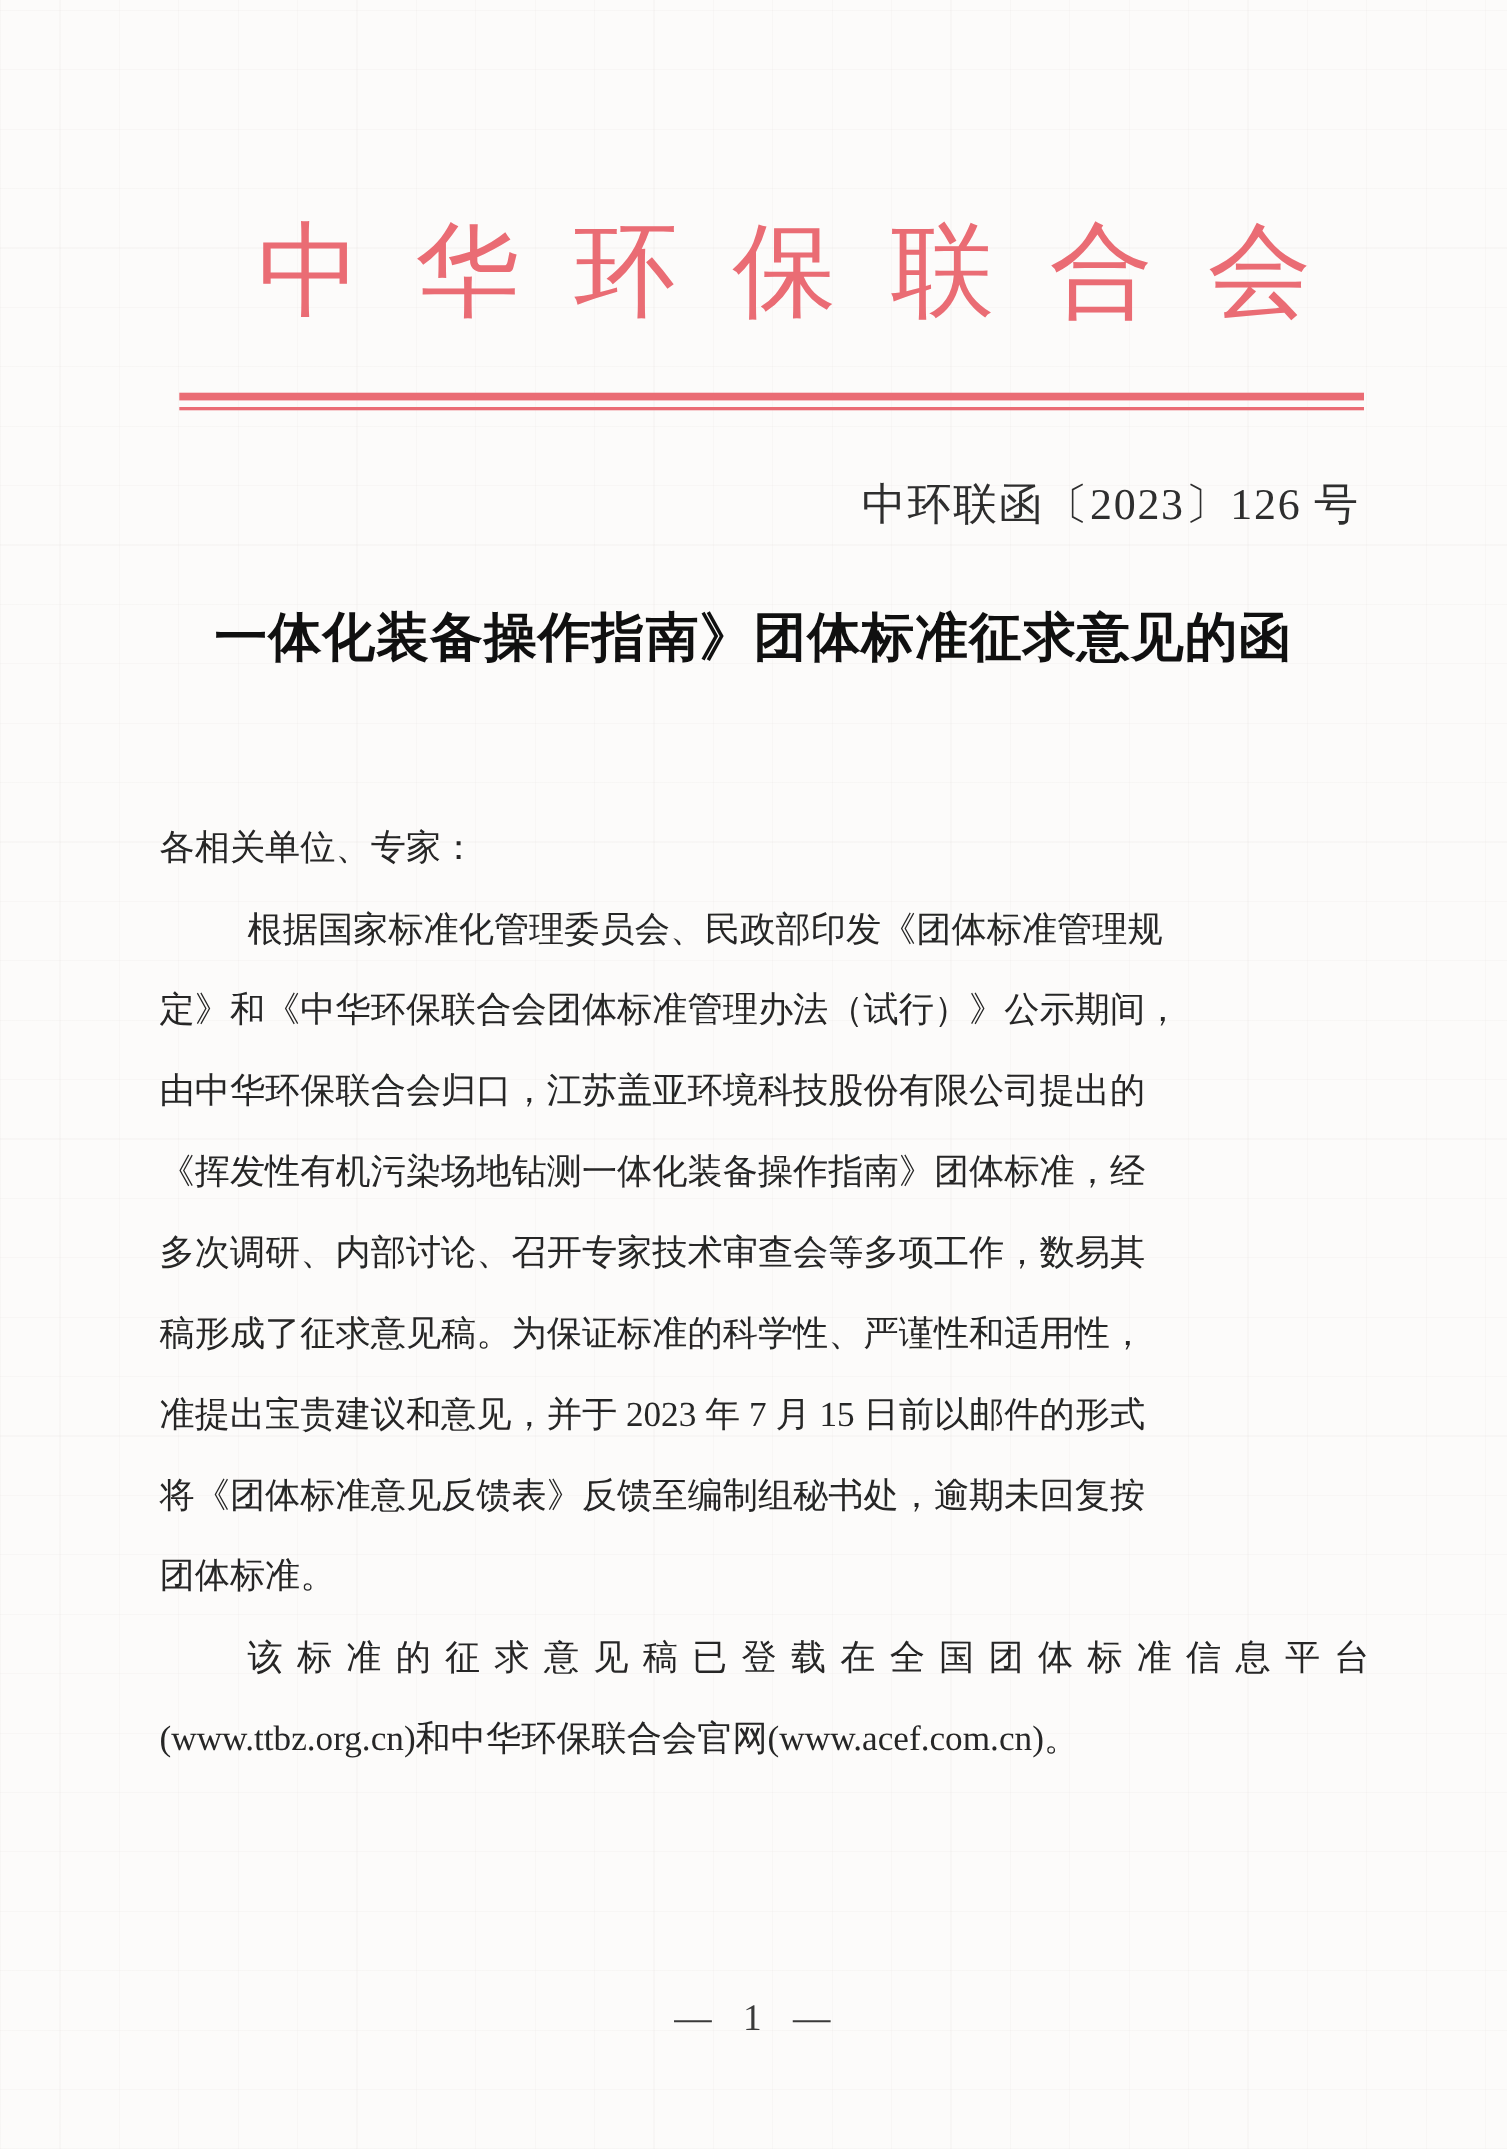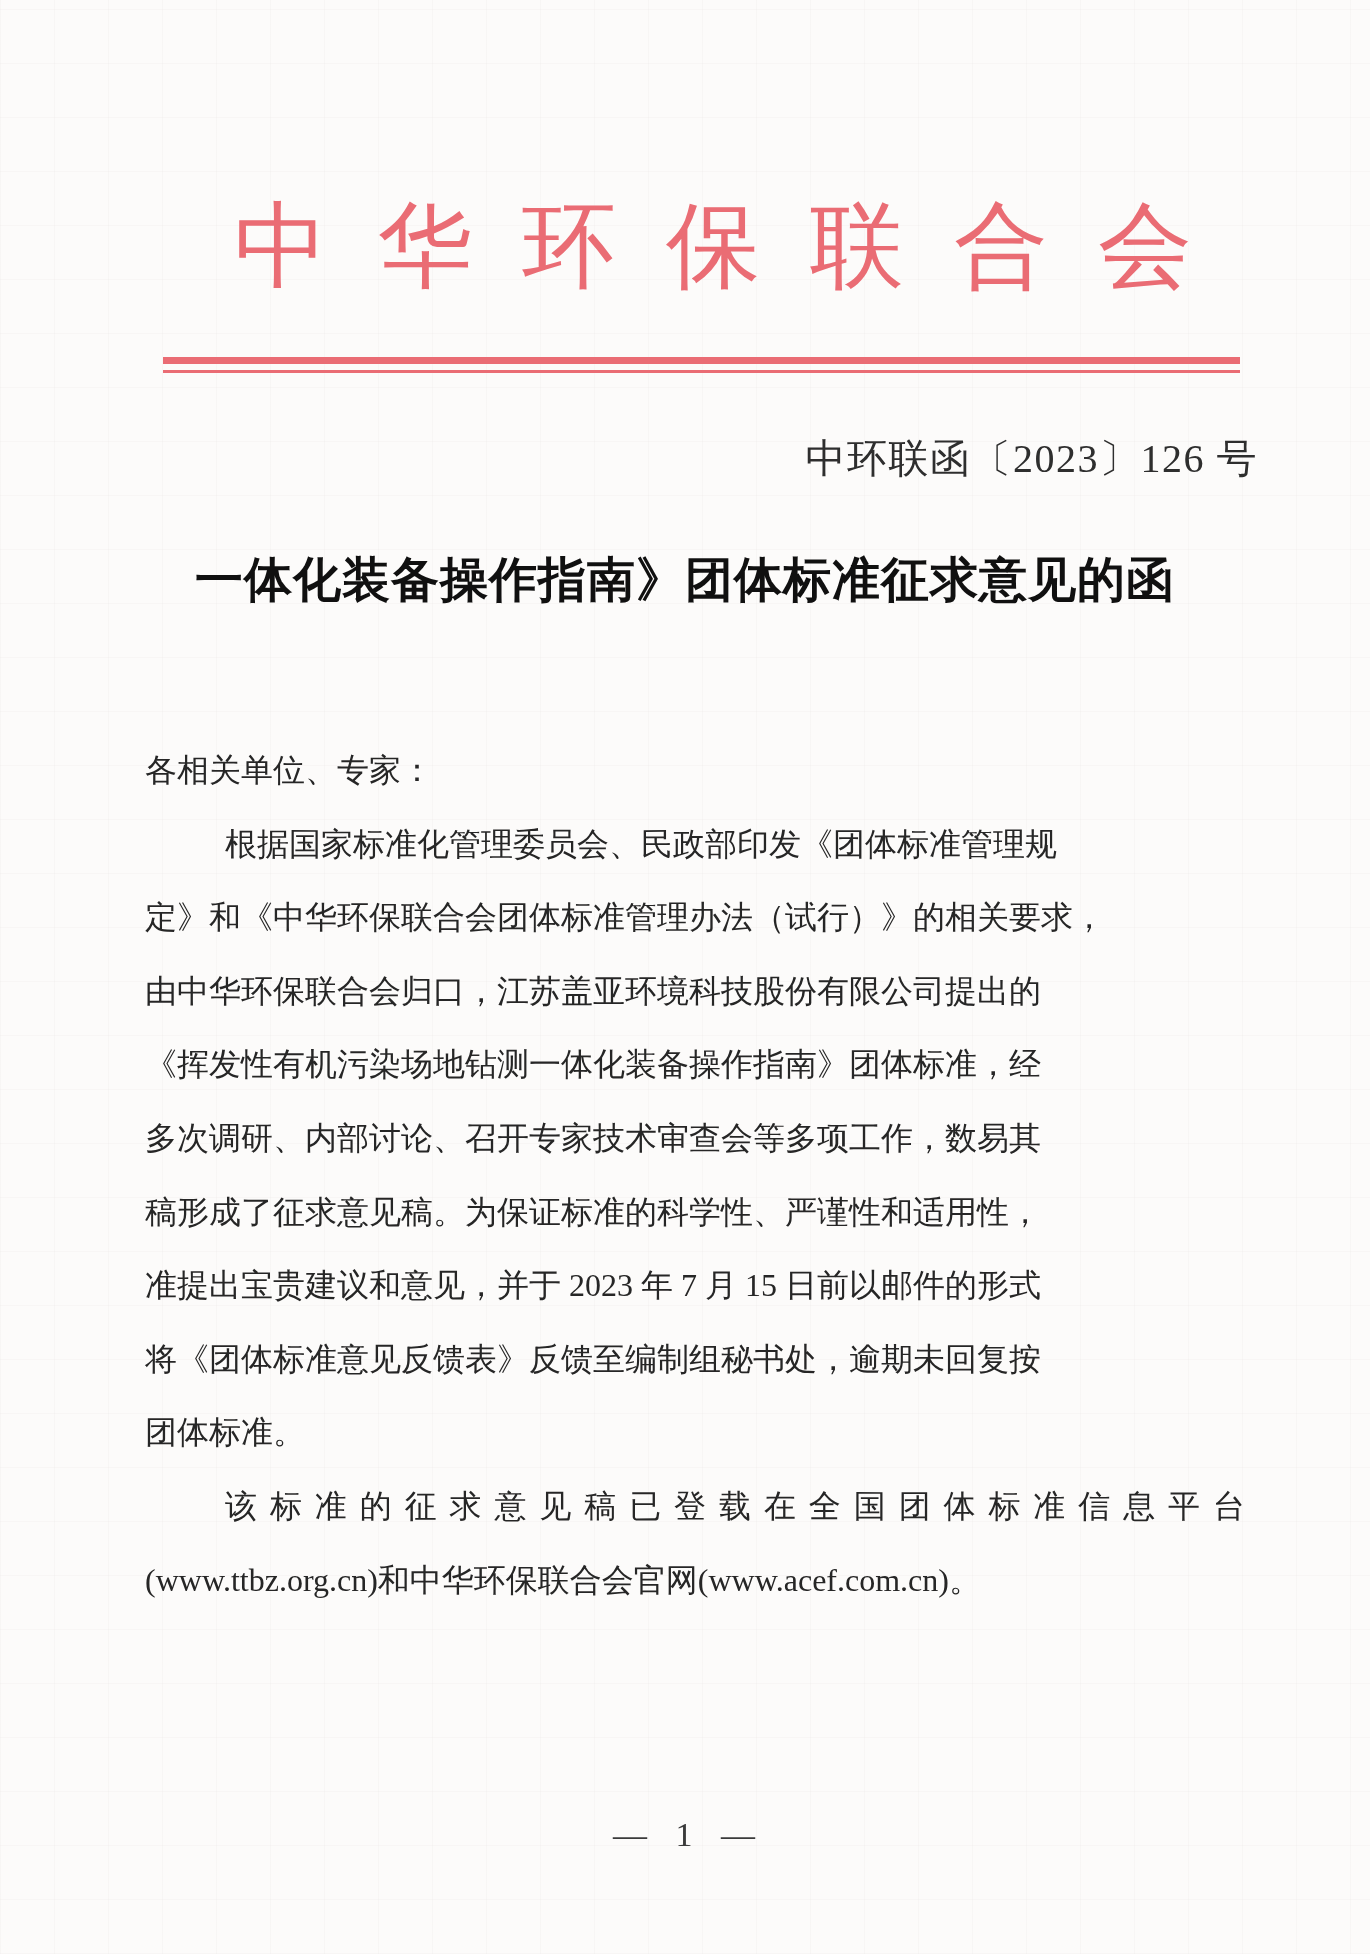--- a/index.html
+++ b/index.html
@@ -26,21 +26,21 @@
     font-size:94px;font-weight:400;
     color:var(--red);
     letter-spacing:50px;padding-left:50px;
     white-space:nowrap;
     margin-left:28px;
   }
   .divider{position:absolute;left:163px;right:130px;top:357px;}
   .divider .thick{height:7px;background:var(--red);}
   .divider .thin{height:3px;background:var(--red);margin-top:6px;}
   .doc-number{
-    position:absolute;top:431px;right:112px;
+    position:absolute;top:431px;right:134px;
     font-size:40px;color:#2e2e2e;letter-spacing:1.5px;
     white-space:nowrap;
   }
   .title{
     position:absolute;top:546px;left:0;width:100%;
     text-align:center;
     font-size:48px;font-weight:700;line-height:67px;
     color:#101010;letter-spacing:1px;
   }
   .body-text{
@@ -77,21 +77,21 @@
   <div class="doc-number">中环联函〔2023〕126 号</div>
 
   <div class="title">
     <div>一体化装备操作指南》团体标准征求意见的函</div>
   </div>
 
   <div class="body-text">
     <div class="line">各相关单位、专家：</div>
     <div id="body-lines">
         <div class="line indent">根据国家标准化管理委员会、民政部印发《团体标准管理规</div>
-        <div class="line">定》和《中华环保联合会团体标准管理办法（试行）》的相关要求，</div>
+        <div class="line">定》和《中华环保联合会团体标准管理办法（试行）》公示期间，</div>
         <div class="line">由中华环保联合会归口，江苏盖亚环境科技股份有限公司提出的</div>
         <div class="line">《挥发性有机污染场地钻测一体化装备操作指南》团体标准，经</div>
         <div class="line">多次调研、内部讨论、召开专家技术审查会等多项工作，数易其</div>
         <div class="line">稿形成了征求意见稿。为保证标准的科学性、严谨性和适用性，</div>
         <div class="line">准提出宝贵建议和意见，并于 2023 年 7 月 15 日前以邮件的形式</div>
         <div class="line">将《团体标准意见反馈表》反馈至编制组秘书处，逾期未回复按</div>
         <div class="line">团体标准。</div>
         <div class="line indent spread">该标准的征求意见稿已登载在全国团体标准信息平台</div>
         <div class="line">(www.ttbz.org.cn)和中华环保联合会官网(www.acef.com.cn)。</div>
       </div>

